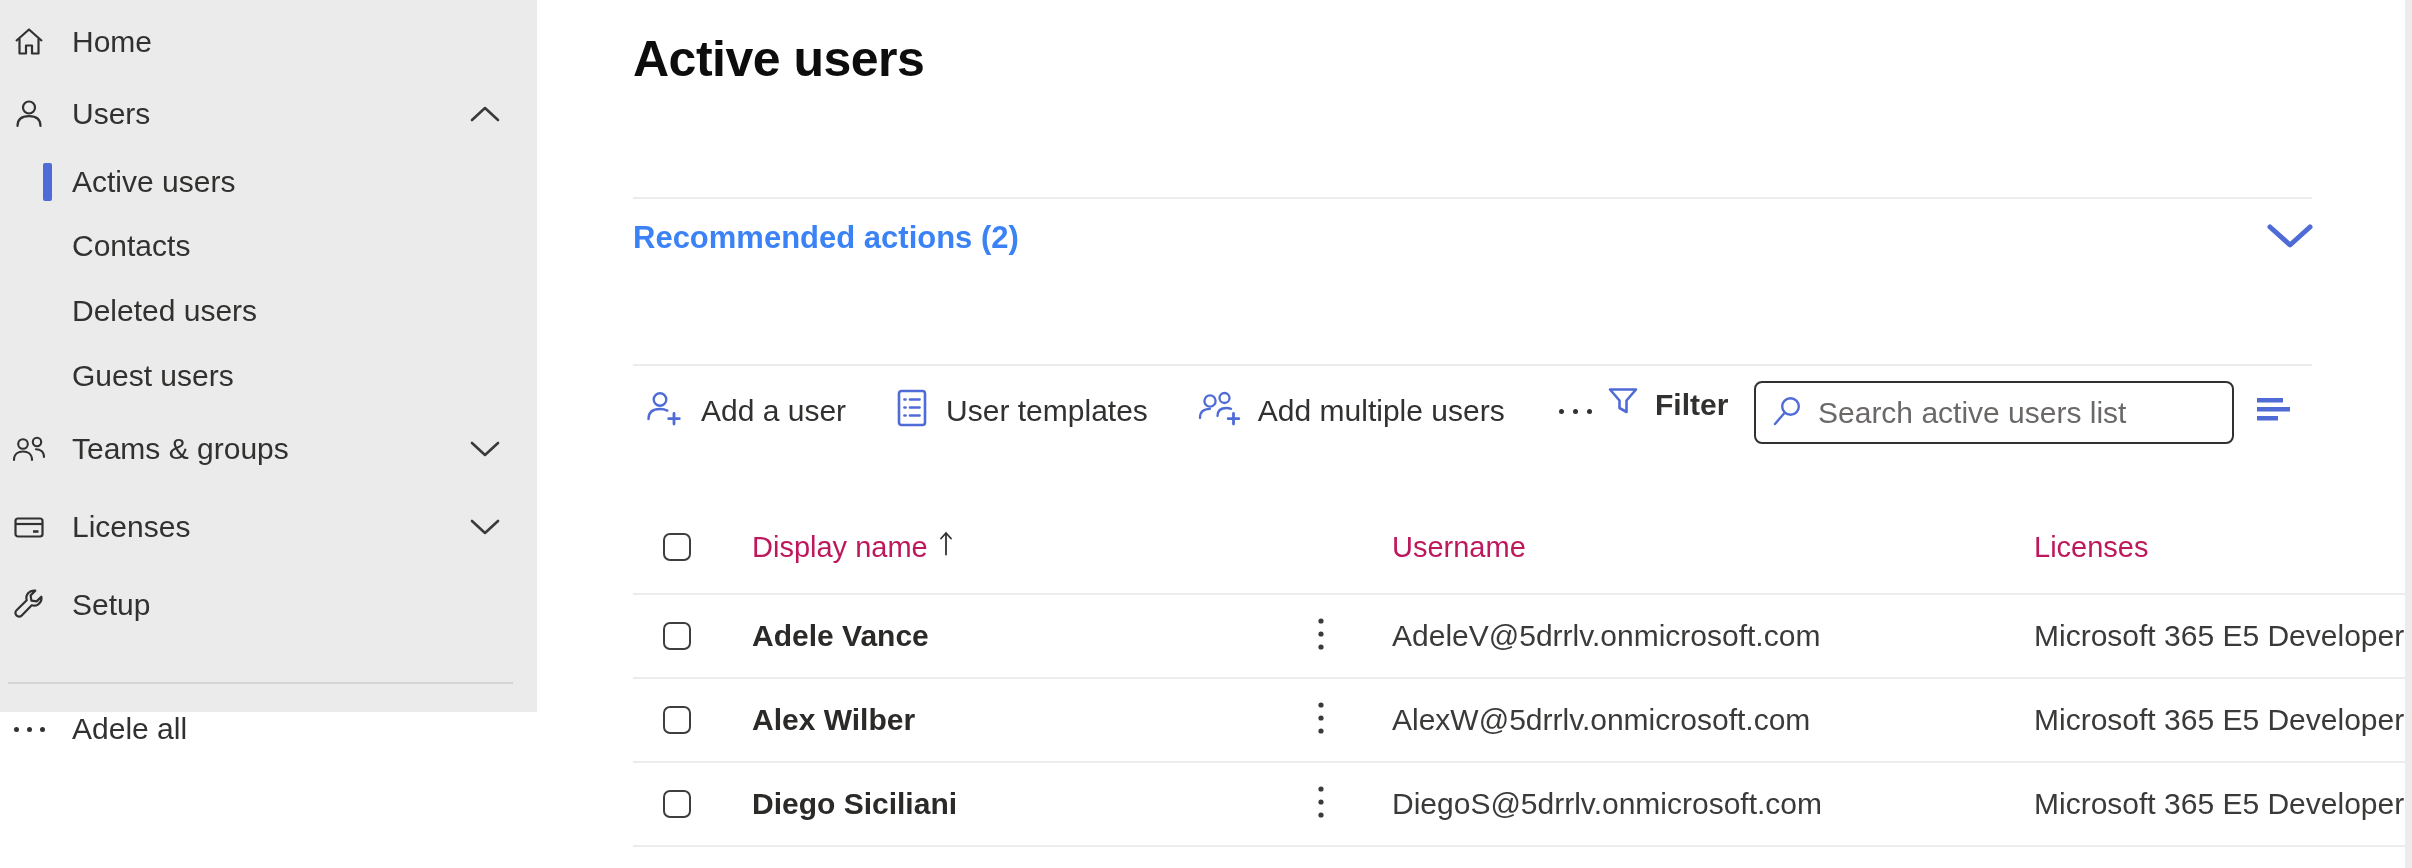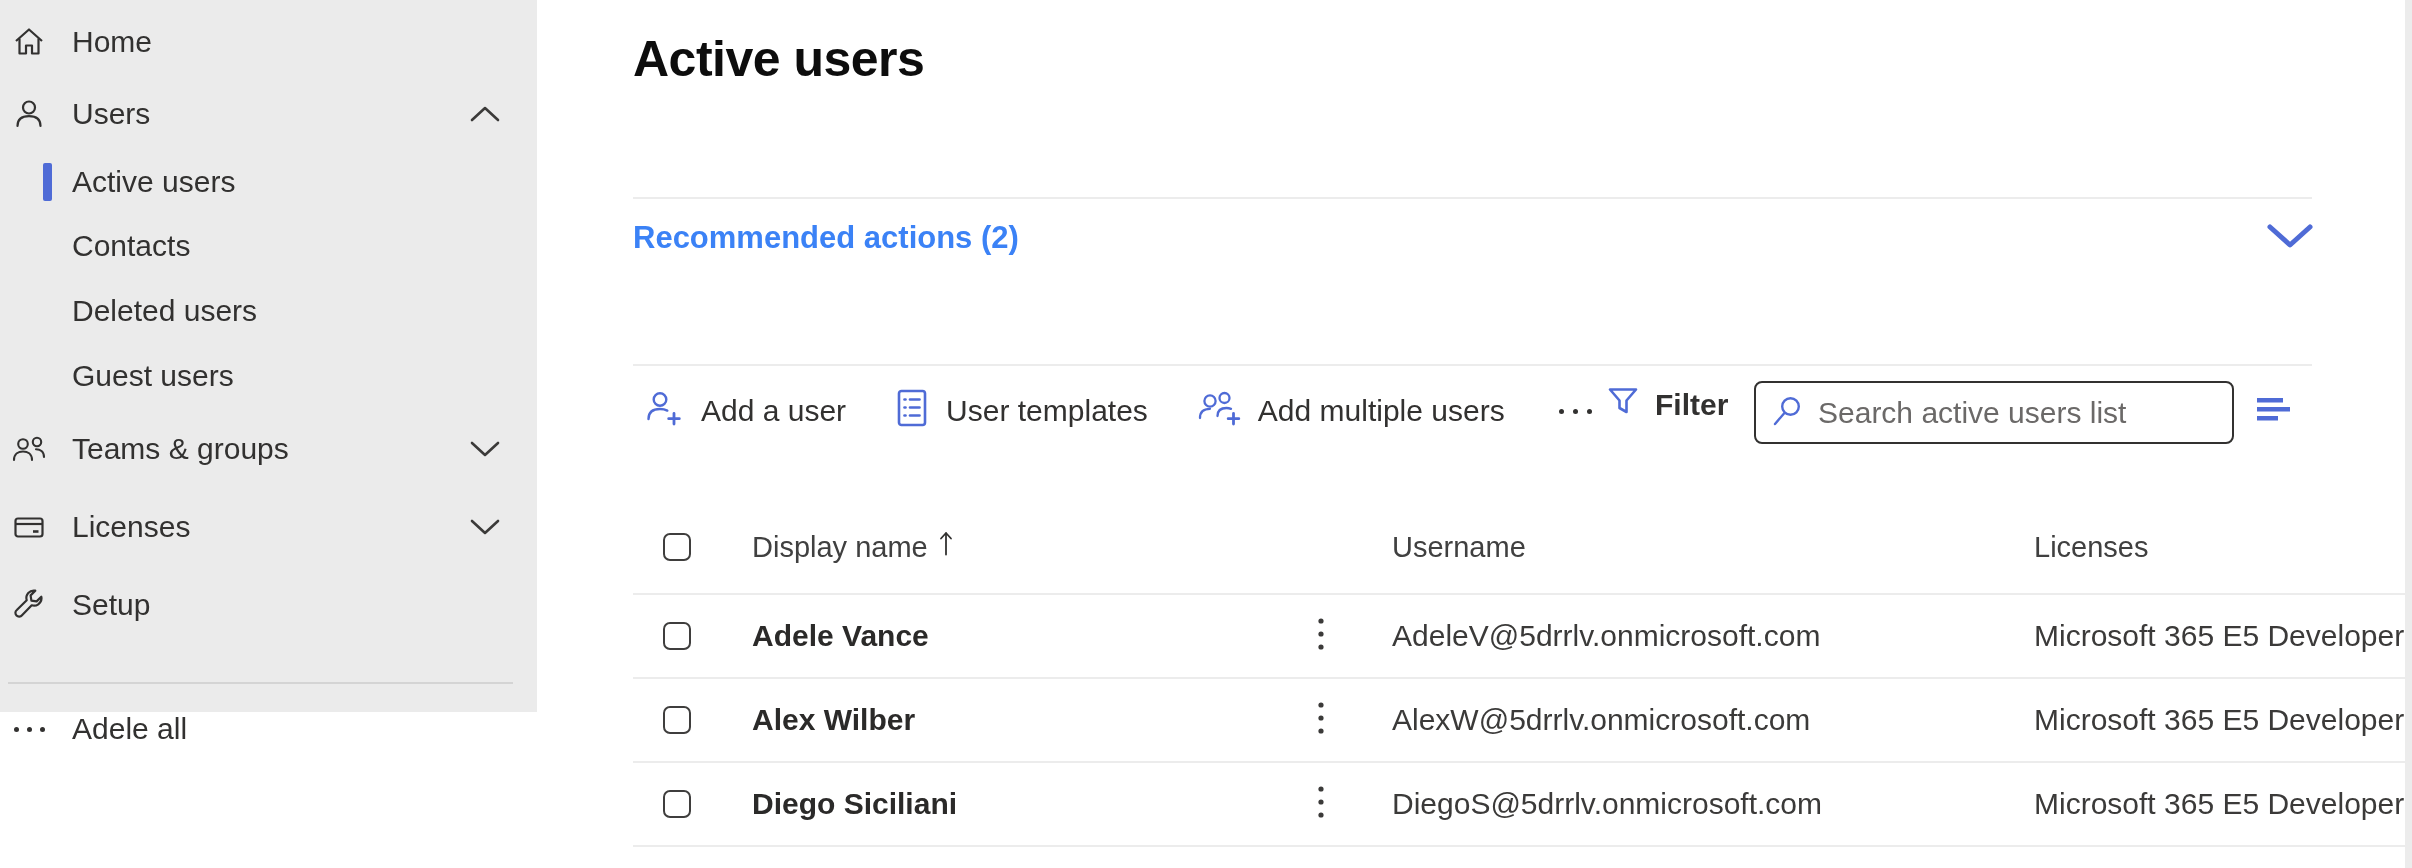--- a/index.html
+++ b/index.html
@@ -46,21 +46,21 @@
 
   
   .table { position:absolute; left:96px; top:500px; width:1773px; }
   .trow { position:relative; border-bottom:2px solid #ececec; }
   .thead { height:95px; }
   .tbody-row { height:84px; }
   .cell { position:absolute; top:50%; transform:translateY(-50%); white-space:nowrap; }
   .c-check { left:30px; } .c-name { left:119px; } .c-kebab { left:674px; }
   .c-user { left:759px; } .c-lic { left:1401px; }
   .checkbox { width:28px; height:28px; border:2.5px solid #3f3e3d; border-radius:7px; background:transparent; cursor:pointer; }
-  .th-label { font-size:29px; color:#404040; cursor:pointer; display:flex; align-items:center; gap:10px; }
+  .th-label { font-size:29px; color:#be185d; cursor:pointer; display:flex; align-items:center; gap:10px; }
   .name { font-size:30px; font-weight:700; color:#2b2a29; cursor:pointer; }
   .plain { font-size:30px; color:#3b3a39; }
   .kebab { cursor:pointer; padding:4px 10px; }
 
   .scrollbar { position:absolute; right:0; top:0; width:7px; height:868px; background:#ececec; }
 </style>
 </head>
 <body>
 
 <div class="sidebar">

